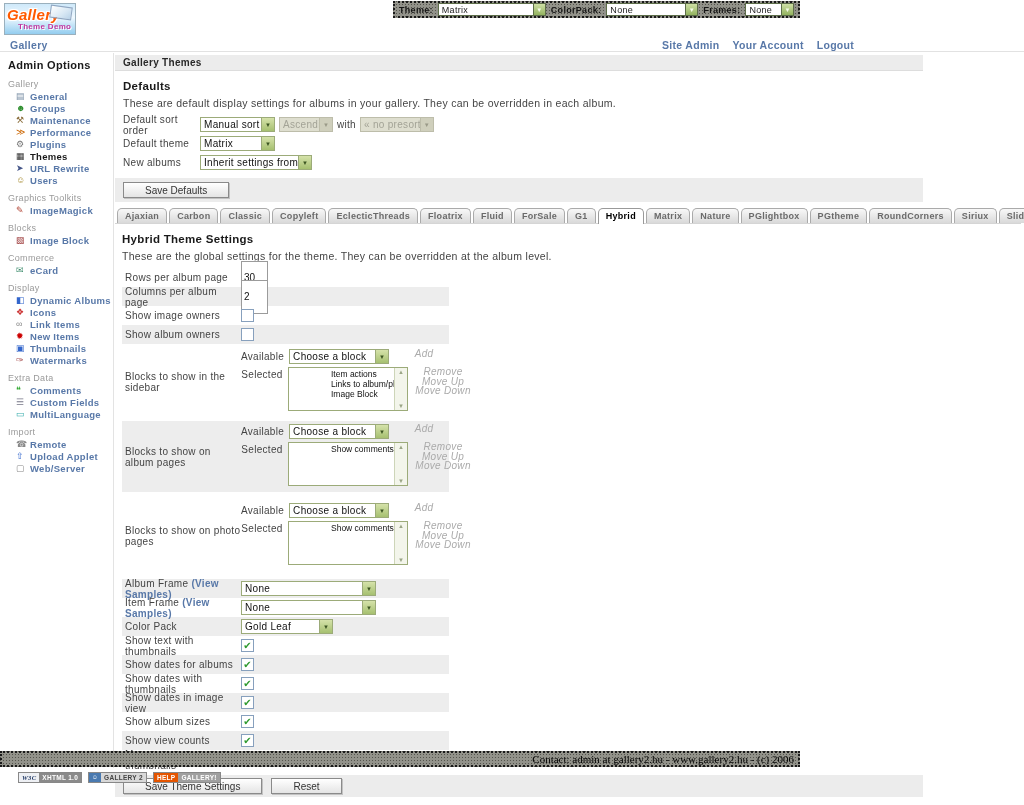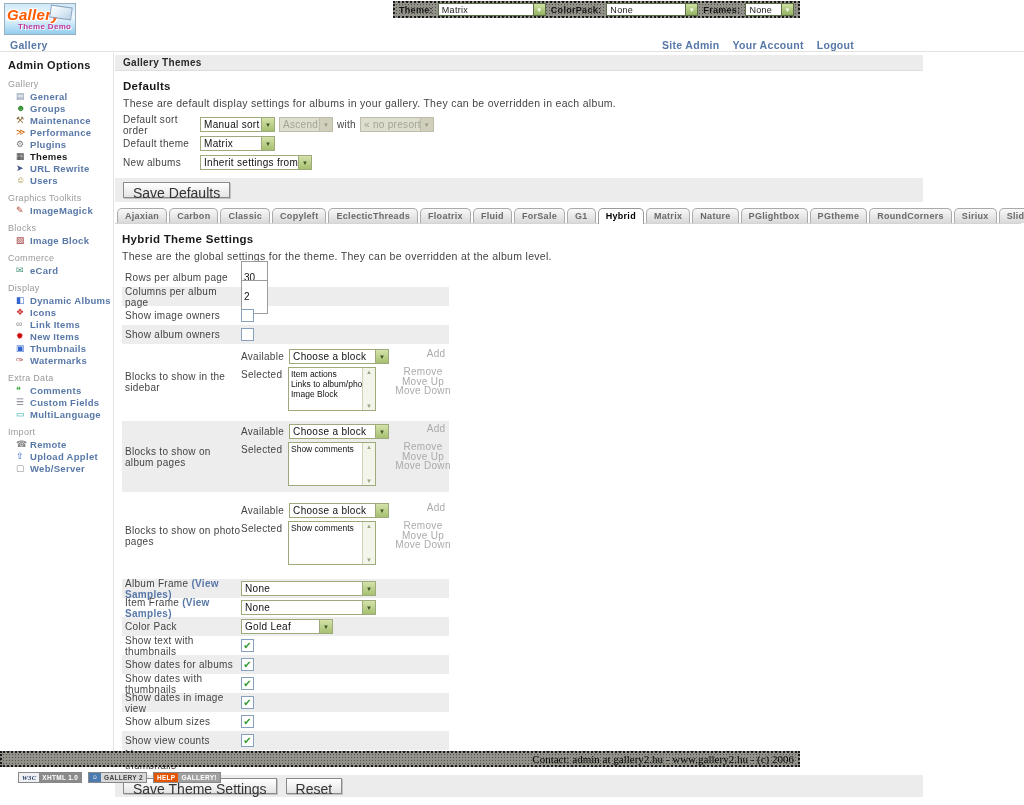--- a/index.html
+++ b/index.html
@@ -69,21 +69,21 @@
     border:1px solid #9cab79; font-size:10px; color:#111; }
   .gsel .val { padding:1px 3px; white-space:nowrap; overflow:hidden; flex:1; }
   .gsel .arr { flex:0 0 13px; display:flex; align-items:center; justify-content:center;
     background:linear-gradient(#d5e2aa,#a6c070); border-left:1px solid #9cab79;
     color:#3c5522; font-size:6px; }
   .gsel.disabled { background:#dedecf; border-color:#bdbdaa; color:#a3a396; }
   .gsel.disabled .arr { background:#cfcfbc; border-left-color:#bdbdaa; color:#9a9a88; }
 
   .band { background:#ececec; height:24px; margin-top:6px; display:flex; align-items:center; padding-left:8px; }
   .btn { background:linear-gradient(#ffffff,#e4e4e4); border:1px solid #8a8a8a;
-    box-shadow:1px 1px 0 #c2c2c2; font-size:14px; color:#333; padding:2px 9px; height:16px;
+    box-shadow:1px 1px 0 #c2c2c2; font-size:10px; color:#333; padding:2px 21px; height:16px;
     font-family:"Liberation Sans",sans-serif; cursor:pointer; }
 
   .tabs-row { display:flex; align-items:flex-end; margin-top:5px; width:906px;
     border-bottom:1px solid #d5d5d5; height:17px; padding-left:2px; }
   .tab { flex:0 0 auto; background:linear-gradient(#f8f8f8,#d9d9d9); border:1px solid #aaa;
     border-bottom:none; border-radius:5px 5px 0 0; font-size:9px; font-weight:bold; color:#6a6a6a;
     padding:2px 7px 2px 7px; margin-right:2px; height:15px; white-space:nowrap; cursor:pointer; }
   .tab.active { background:#fff; color:#000; height:16px; margin-bottom:-1px; border-color:#999;text-align:center; }
 
   .form-table { width:327px; margin:6px 0 0 7px; }
@@ -95,23 +95,23 @@
     padding:16px 2px; font-family:"Liberation Sans",sans-serif; color:#111; }
   .cb { width:13px; height:13px; border:1px solid #87a0bd; background:#fff;
     display:flex; align-items:center; justify-content:center; cursor:pointer; }
   .cb.checked::after { content:"\2714"; color:#2f9a2f; font-size:10px; line-height:10px; }
 
   .frow-blocks { display:flex; align-items:center; min-height:68px; padding-left:3px; }
   .frow-blocks:nth-child(even) { background:#ededed; }
   .frow-blocks .lbl { flex:0 0 116px; font-size:10px; color:#444; }
   .blk-right { display:flex; flex-direction:column; padding:3px 0; }
   .blk-sub { display:flex; align-items:flex-start; margin-bottom:3px; }
-  .blk-sub-label { flex:0 0 42px; text-align:left; margin-right:5px; font-size:10px; color:#444; padding-top:2px; }
-  .blk-links { flex:0 0 70px; margin-left:12px; text-align:center; font-size:10px; color:#aaa; line-height:9.5px; }
-  .listbox { width:88px; height:44px; border:1px solid #9cab79; background:#fff; display:flex; }
+  .blk-sub-label { flex:0 0 42px; text-align:center; margin-right:5px; font-size:10px; color:#444; padding-top:2px; }
+  .blk-links { flex:0 0 70px; text-align:center; font-size:10px; color:#aaa; line-height:9.5px;font-style:italic; }
+  .listbox { width:120px; height:44px; border:1px solid #9cab79; background:#fff; display:flex;padding-left:40px; }
   .lb-items { flex:1; overflow:hidden; padding:1px 0 0 2px; }
   .lb-item { font-size:8.5px; color:#111; white-space:nowrap; line-height:10px; letter-spacing:0; }
   .lb-scroll { flex:0 0 13px; border-left:1px solid #cdd5b8; background:#f3f5eb;
     display:flex; flex-direction:column; justify-content:space-between; align-items:center; padding:1px 0; }
   .lb-scroll span { font-size:6px; color:#9aa585; line-height:6px; }
 
   .gap8 { margin-top:8px; } .gap4 { margin-top:4px; } .gap2 { margin-top:2px; }
 
   
   .badges { position:absolute; left:18px; top:772px; display:flex; gap:6px; }

